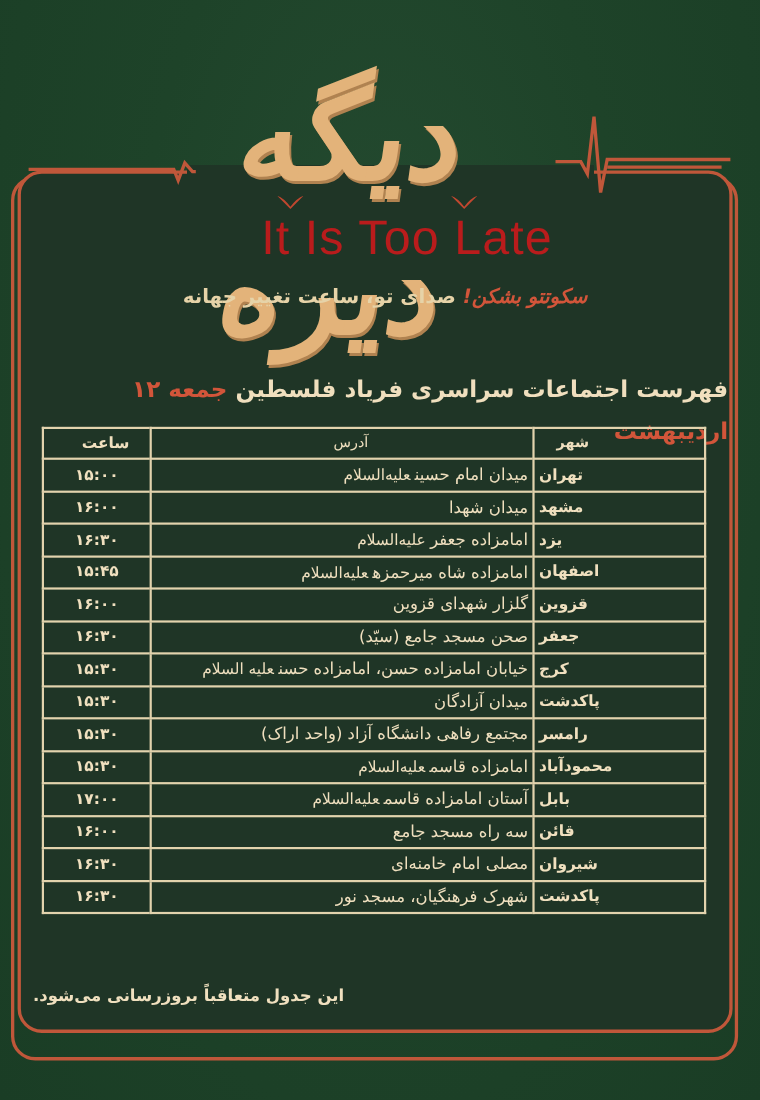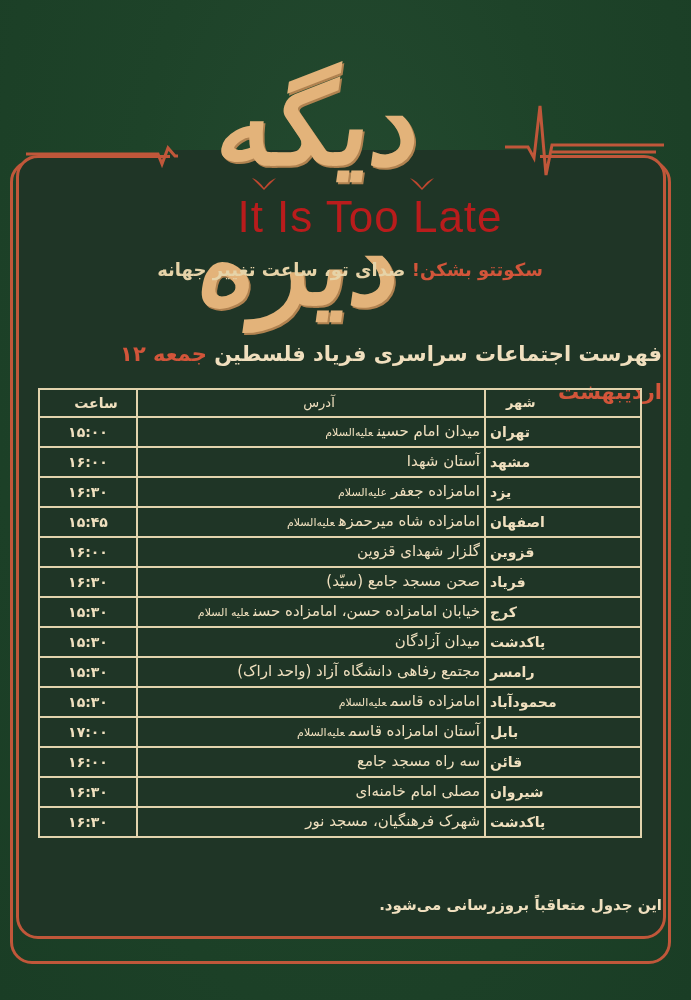--- a/index.html
+++ b/index.html
@@ -38,21 +38,21 @@
     position: absolute; left: 200px; top: 192px; width: 340px;
     color: #b91c1c; font-family: "Liberation Sans", sans-serif;
     font-size: 44px; line-height: 50px; letter-spacing: 1px;
     text-align: center;
   }
   .slogan {
     position: absolute; left: 140px; top: 258px; width: 420px;
     direction: rtl; text-align: center; color: #e6d3a8;
     font-size: 18px; font-weight: bold; line-height: 24px;
   }
-  .slogan .accent { color: #d2553a; }
+  .slogan .accent { color: #d2553a; font-style: italic; }
 
   .heading {
     position: absolute; left: 30px; top: 335px; width: 632px;
     direction: rtl; text-align: right; color: #f0dfbe;
     font-size: 21px; font-weight: bold; line-height: 38px;
   }
   .heading .accent { color: #d2553a; }
 
   
   .schedule {
@@ -62,25 +62,25 @@
   .schedule th, .schedule td {
     border: 2px solid #e2d3ad;
     color: #f0e0bf; height: 27.5px; padding: 0 4px;
     font-size: 14px; line-height: 26px; white-space: nowrap;
   }
   .schedule th { font-weight: normal; font-size: 13px; height: 25px; padding-left: 20px; }
   .schedule .col-city { width: 130px; text-align: left; font-weight: bold; }
   .schedule .col-addr { text-align: right; font-size: 15px; }
   .schedule th.col-addr { text-align: center; font-size: 13px; margin-left: 41px; }
   .schedule .col-time { width: 72px; text-align: center; font-weight: bold; font-size: 14px; direction: ltr; }
-  .schedule .honorific { font-size: 11px; margin-right: 4px; }
+  .schedule .honorific { font-size: 14px; margin-right: 4px; }
 
   .footnote {
     position: absolute; left: 30px; top: 896px; width: 632px;
-    direction: rtl; text-align: right; color: #f0e0bf;
+    direction: rtl; text-align: left; color: #f0e0bf;
     font-size: 15px; font-weight: bold;
   }
   .chevron { position: absolute; }
 </style>
 </head>
 <body>
 
 <div class="poster">
 
   <div class="frame-outer"></div>
@@ -124,40 +124,40 @@
       </tr>
     </thead>
     <tbody id="rows">
         <tr>
           <td class="col-city">تهران</td>
           <td class="col-addr"><span>میدان امام حسین</span><span class="honorific">علیه‌السلام</span></td>
           <td class="col-time">۱۵:۰۰</td>
         </tr>
         <tr>
           <td class="col-city">مشهد</td>
-          <td class="col-addr"><span>آستان شهدا</span><span class="honorific"></span></td>
+          <td class="col-addr"><span>میدان شهدا</span><span class="honorific"></span></td>
           <td class="col-time">۱۶:۰۰</td>
         </tr>
         <tr>
           <td class="col-city">یزد</td>
           <td class="col-addr"><span>امامزاده جعفر</span><span class="honorific">علیه‌السلام</span></td>
           <td class="col-time">۱۶:۳۰</td>
         </tr>
         <tr>
           <td class="col-city">اصفهان</td>
           <td class="col-addr"><span>امامزاده شاه میرحمزه</span><span class="honorific">علیه‌السلام</span></td>
           <td class="col-time">۱۵:۴۵</td>
         </tr>
         <tr>
           <td class="col-city">قزوین</td>
           <td class="col-addr"><span>گلزار شهدای قزوین</span><span class="honorific"></span></td>
           <td class="col-time">۱۶:۰۰</td>
         </tr>
         <tr>
-          <td class="col-city">فریاد</td>
+          <td class="col-city">جعفر</td>
           <td class="col-addr"><span>صحن مسجد جامع (سیّد)</span><span class="honorific"></span></td>
           <td class="col-time">۱۶:۳۰</td>
         </tr>
         <tr>
           <td class="col-city">کرج</td>
           <td class="col-addr"><span>خیابان امامزاده حسن، امامزاده حسن</span><span class="honorific">علیه السلام</span></td>
           <td class="col-time">۱۵:۳۰</td>
         </tr>
         <tr>
           <td class="col-city">پاکدشت</td>

